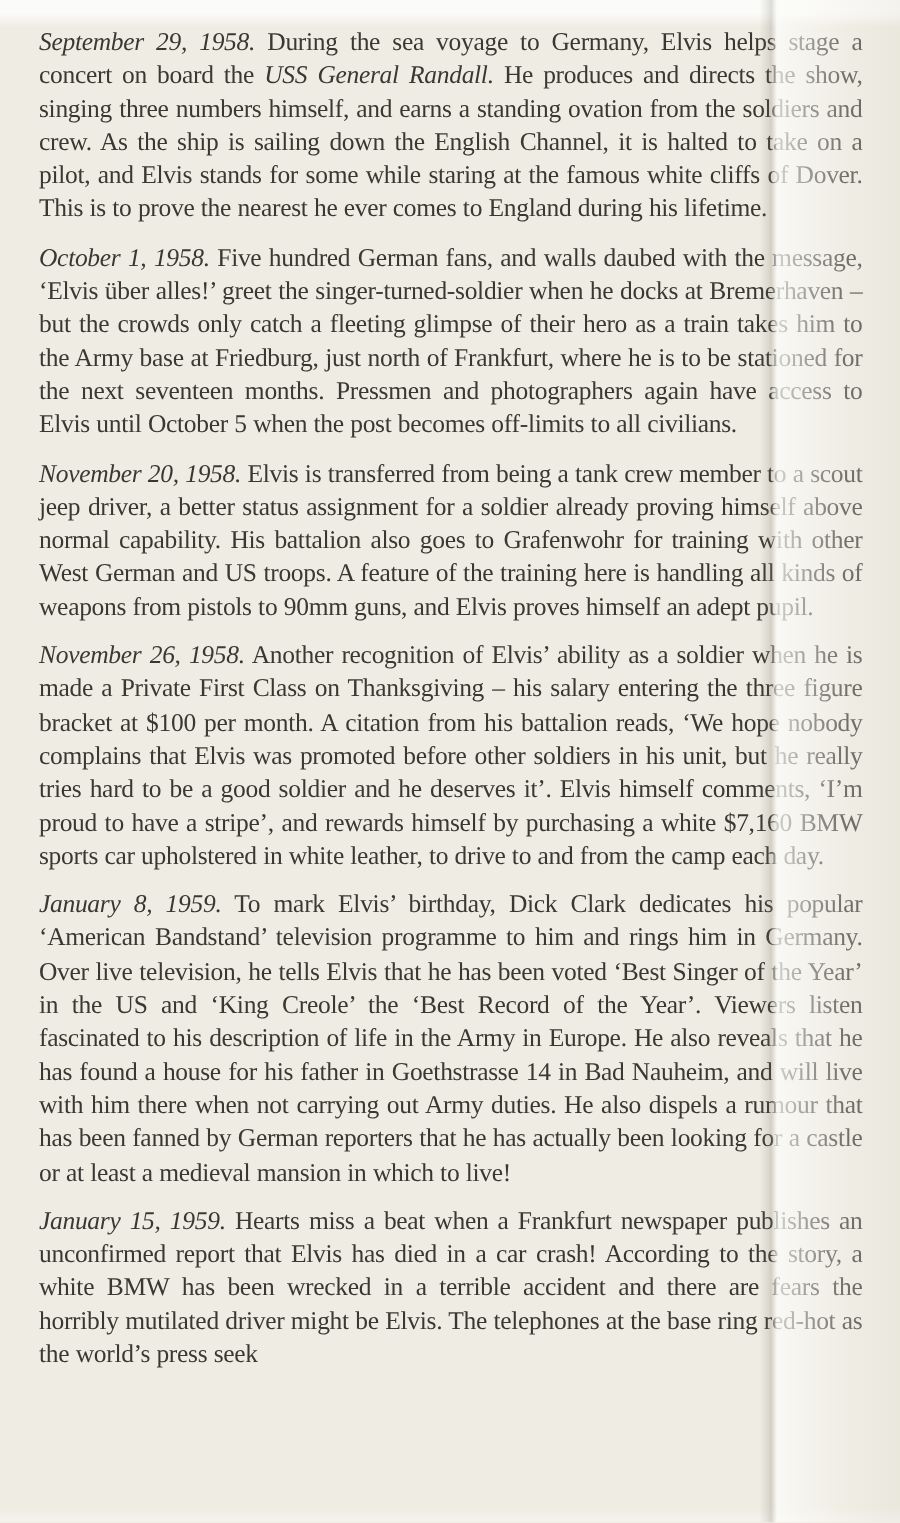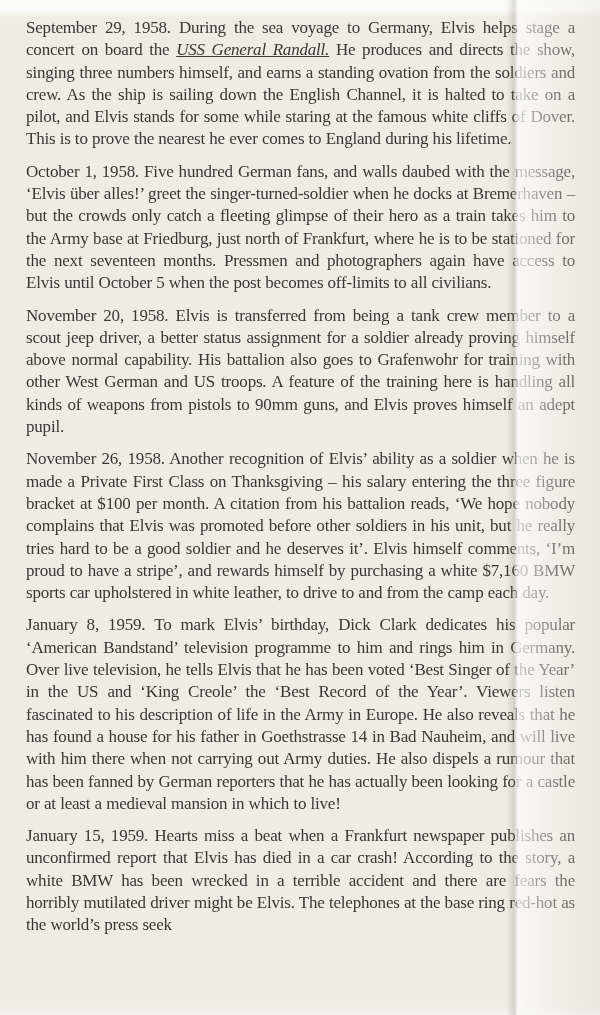--- a/index.html
+++ b/index.html
@@ -68,24 +68,24 @@
     font-size: 17px;
     line-height: 22.3px;
     letter-spacing: -0.2px;
     word-spacing: 0.2px;
     text-align: justify;
     color: #3a3833;
     -webkit-hyphens: none;
     hyphens: none;
   }
   .date {
+    font-style: italic;
   }
   em.inline-italic {
     font-style: italic;
-    text-decoration: underline;
   }
 </style>
 </head>
 <body>
 
 <div class="page">
   <div class="textcol">
 
     <p class="entry"><span class="date">September 29, 1958.</span><span> During the sea voyage to Germany, Elvis helps stage a concert on board the </span><em class="inline-italic">USS General Randall.</em><span> He produces and directs the show, singing three numbers himself, and earns a standing ovation from the soldiers and crew. As the ship is sailing down the English Channel, it is halted to take on a pilot, and Elvis stands for some while staring at the famous white cliffs of Dover. This is to prove the nearest he ever comes to England during his lifetime.</span></p>
 

